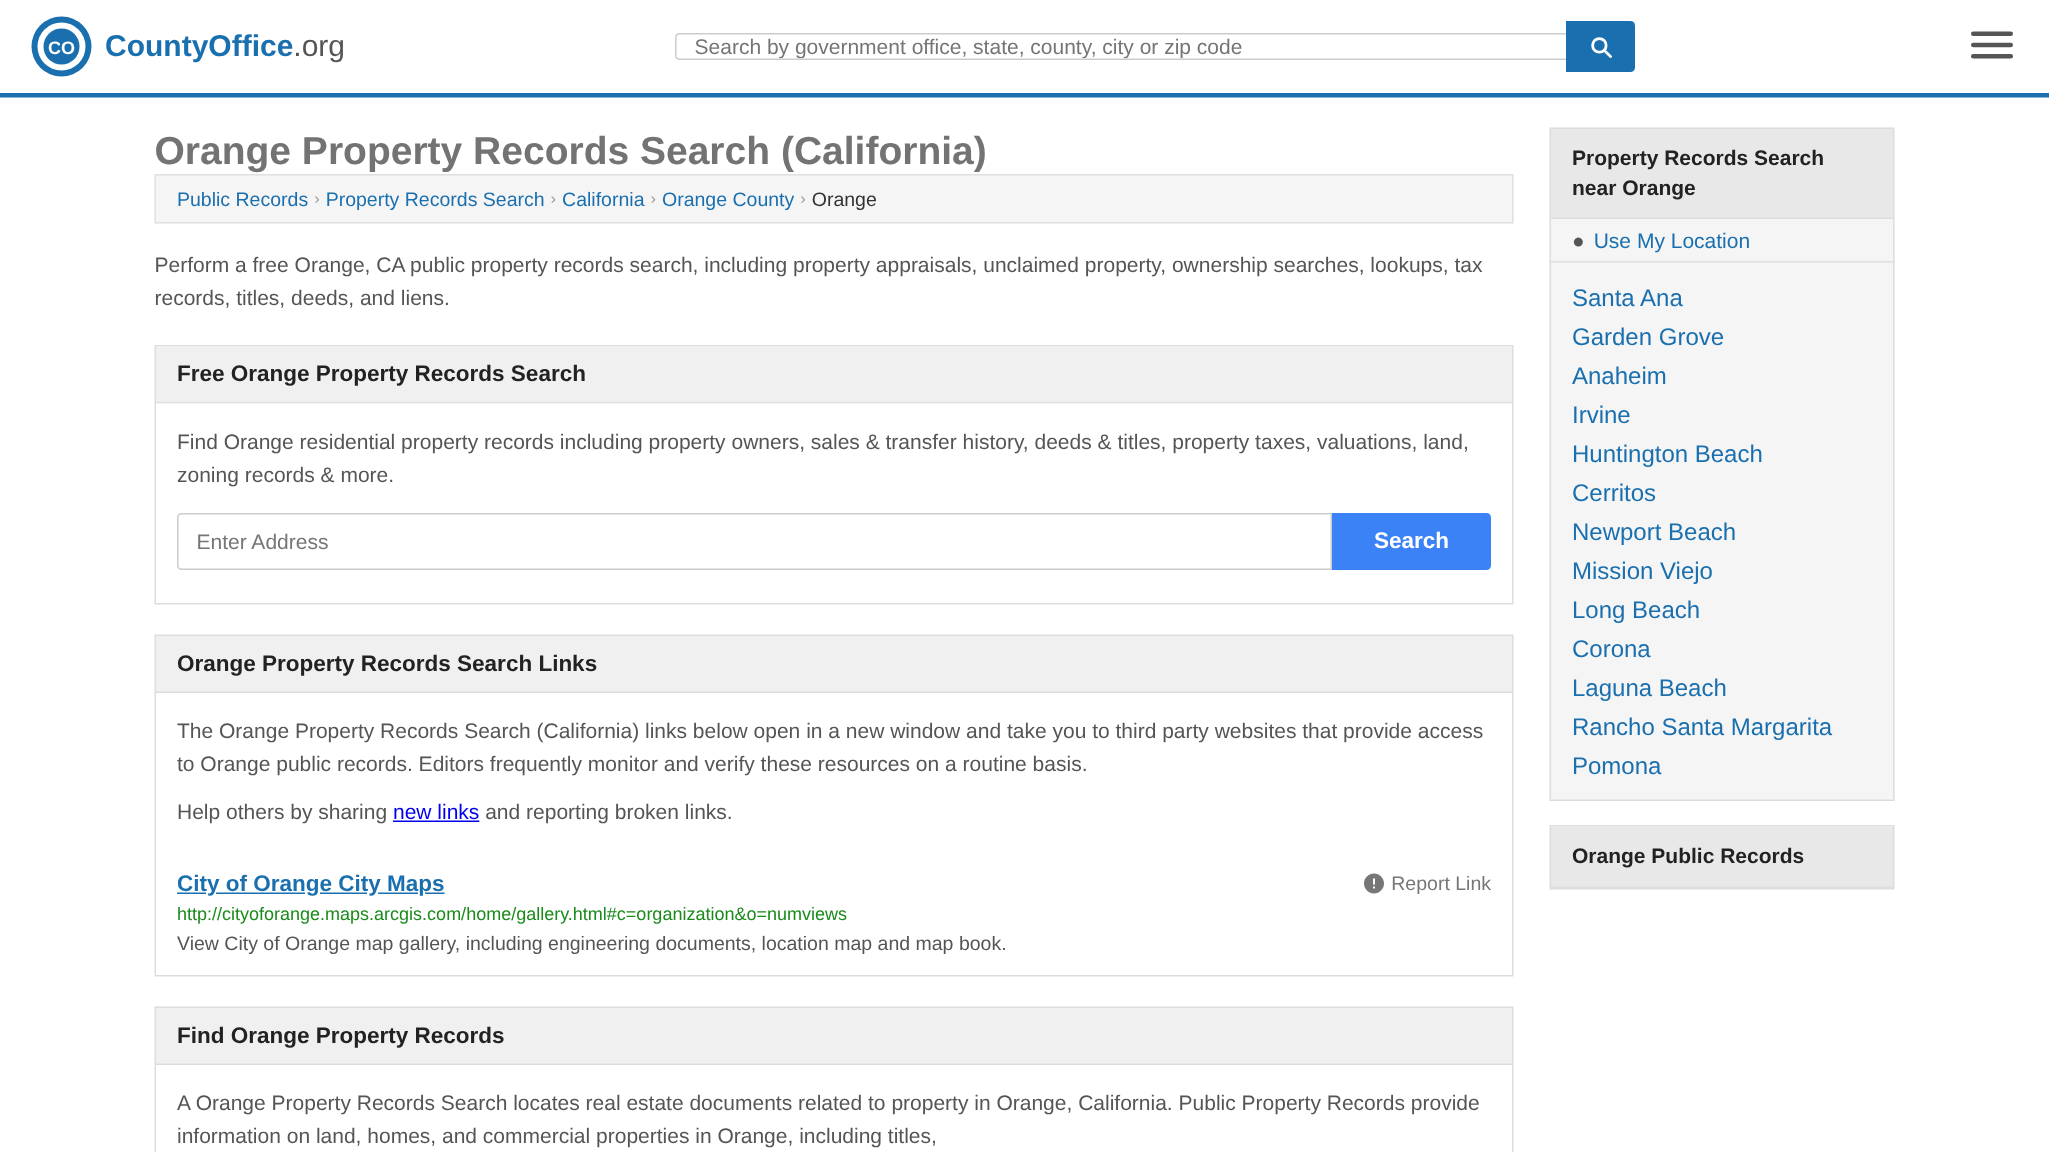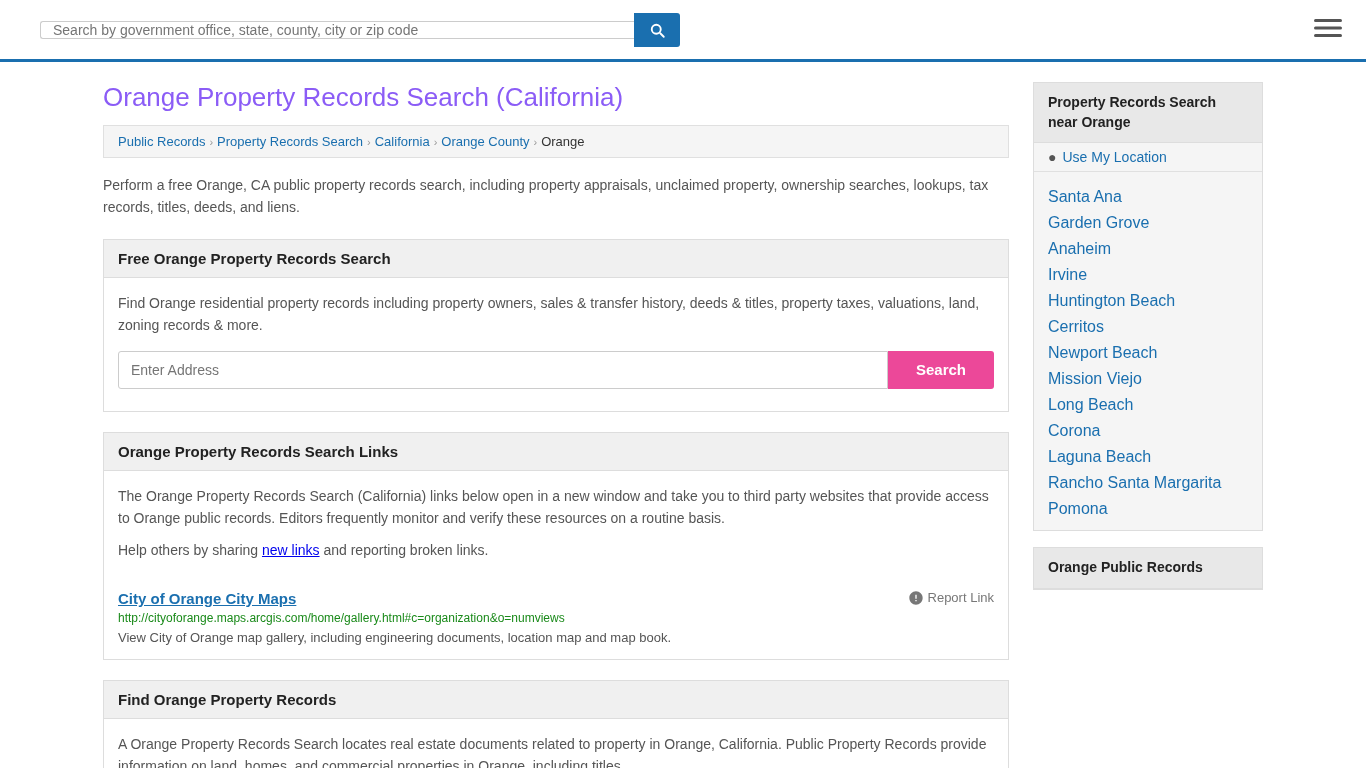--- a/index.html
+++ b/index.html
@@ -70,23 +70,23 @@
       min-width: 0;
     }
     #sidebar {
       width: 230px;
       flex-shrink: 0;
     }
 
     
     #page-title {
       font-size: 26px;
-      font-weight: normal;
-      color: #8b5cf6;
-      margin-bottom: 12px;
+      font-weight: bold;
+      color: #737373;
+      margin-bottom: 0;
     }
 
     
     #breadcrumb {
       background: #f5f5f5;
       border: 1px solid #e0e0e0;
       padding: 8px 14px;
       font-size: 13px;
       margin-bottom: 16px;
       display: flex;
@@ -133,21 +133,21 @@
     #address-input {
       flex: 1;
       border: 1px solid #ccc;
       padding: 10px 12px;
       font-size: 14px;
       outline: none;
       border-radius: 3px 0 0 3px;
       color: #aaa;
     }
     #address-search-btn {
-      background: #ec4899;
+      background: #3b82f6;
       color: #fff;
       border: none;
       padding: 10px 28px;
       font-size: 15px;
       font-weight: bold;
       cursor: pointer;
       border-radius: 0 3px 3px 0;
     }
     #form-disclaimer {
       font-size: 12px;
@@ -232,20 +232,31 @@
 
     #sidebar-public-records {
       background: #0f766e;
       border: 1px solid #ddd;
     }
   </style>
 </head>
 <body>
 
 <div id="header">
+  <div id="logo-area">
+    <svg id="logo-icon" viewBox="0 0 42 42" xmlns="http://www.w3.org/2000/svg">
+      <circle cx="21" cy="21" r="20" fill="#1a6faf"></circle>
+      <circle cx="21" cy="21" r="16" fill="#fff"></circle>
+      <circle cx="21" cy="21" r="12" fill="#1a6faf"></circle>
+      <text x="21" y="26" text-anchor="middle" fill="#fff" font-size="12" font-weight="bold">CO</text>
+    </svg>
+    <div>
+      <span style="font-size:20px;font-weight:bold;color:#1a6faf;">CountyOffice</span><span style="font-size:20px;color:#555;">.org</span>
+    </div>
+  </div>
   <div id="search-bar-area">
     <input id="header-search-input" type="text" placeholder="Search by government office, state, county, city or zip code" style="">
     <button id="header-search-btn">
       <svg width="18" height="18" viewBox="0 0 24 24">
         <path d="M21 21l-4.35-4.35M17 11A6 6 0 1 1 5 11a6 6 0 0 1 12 0z" stroke="#fff" stroke-width="2.5" fill="none" stroke-linecap="round"></path>
       </svg>
     </button>
   </div>
   <button id="menu-btn">
     <svg width="28" height="28" viewBox="0 0 28 28">

